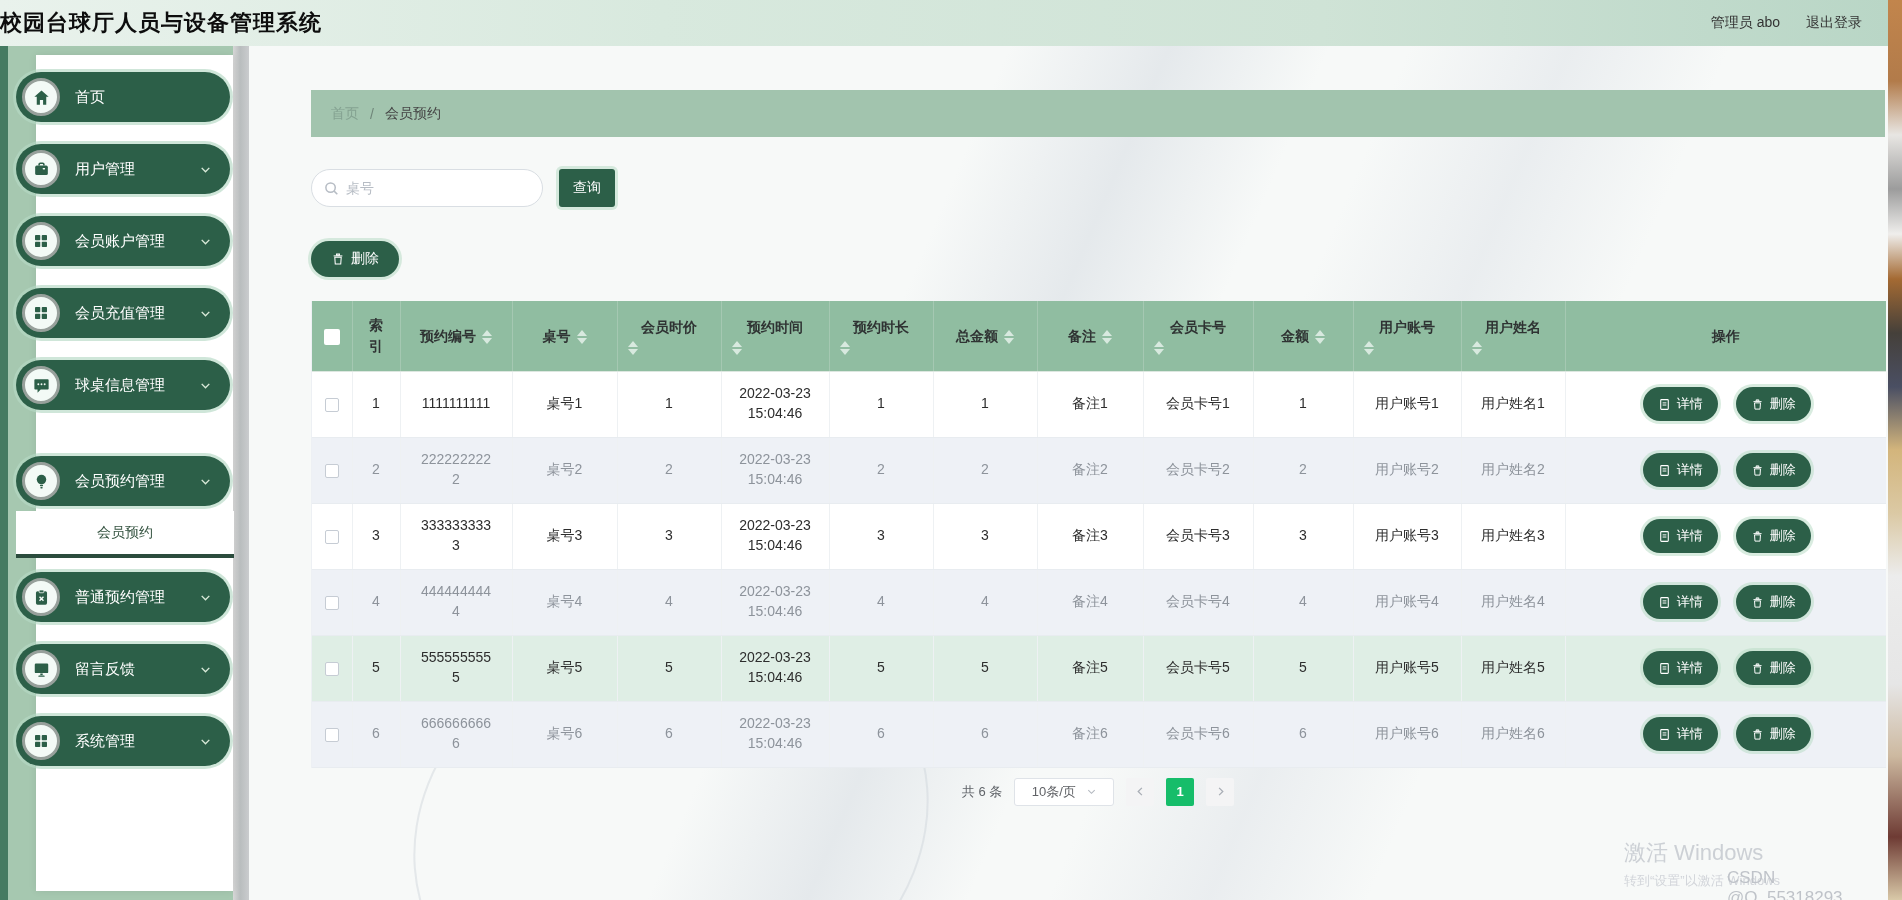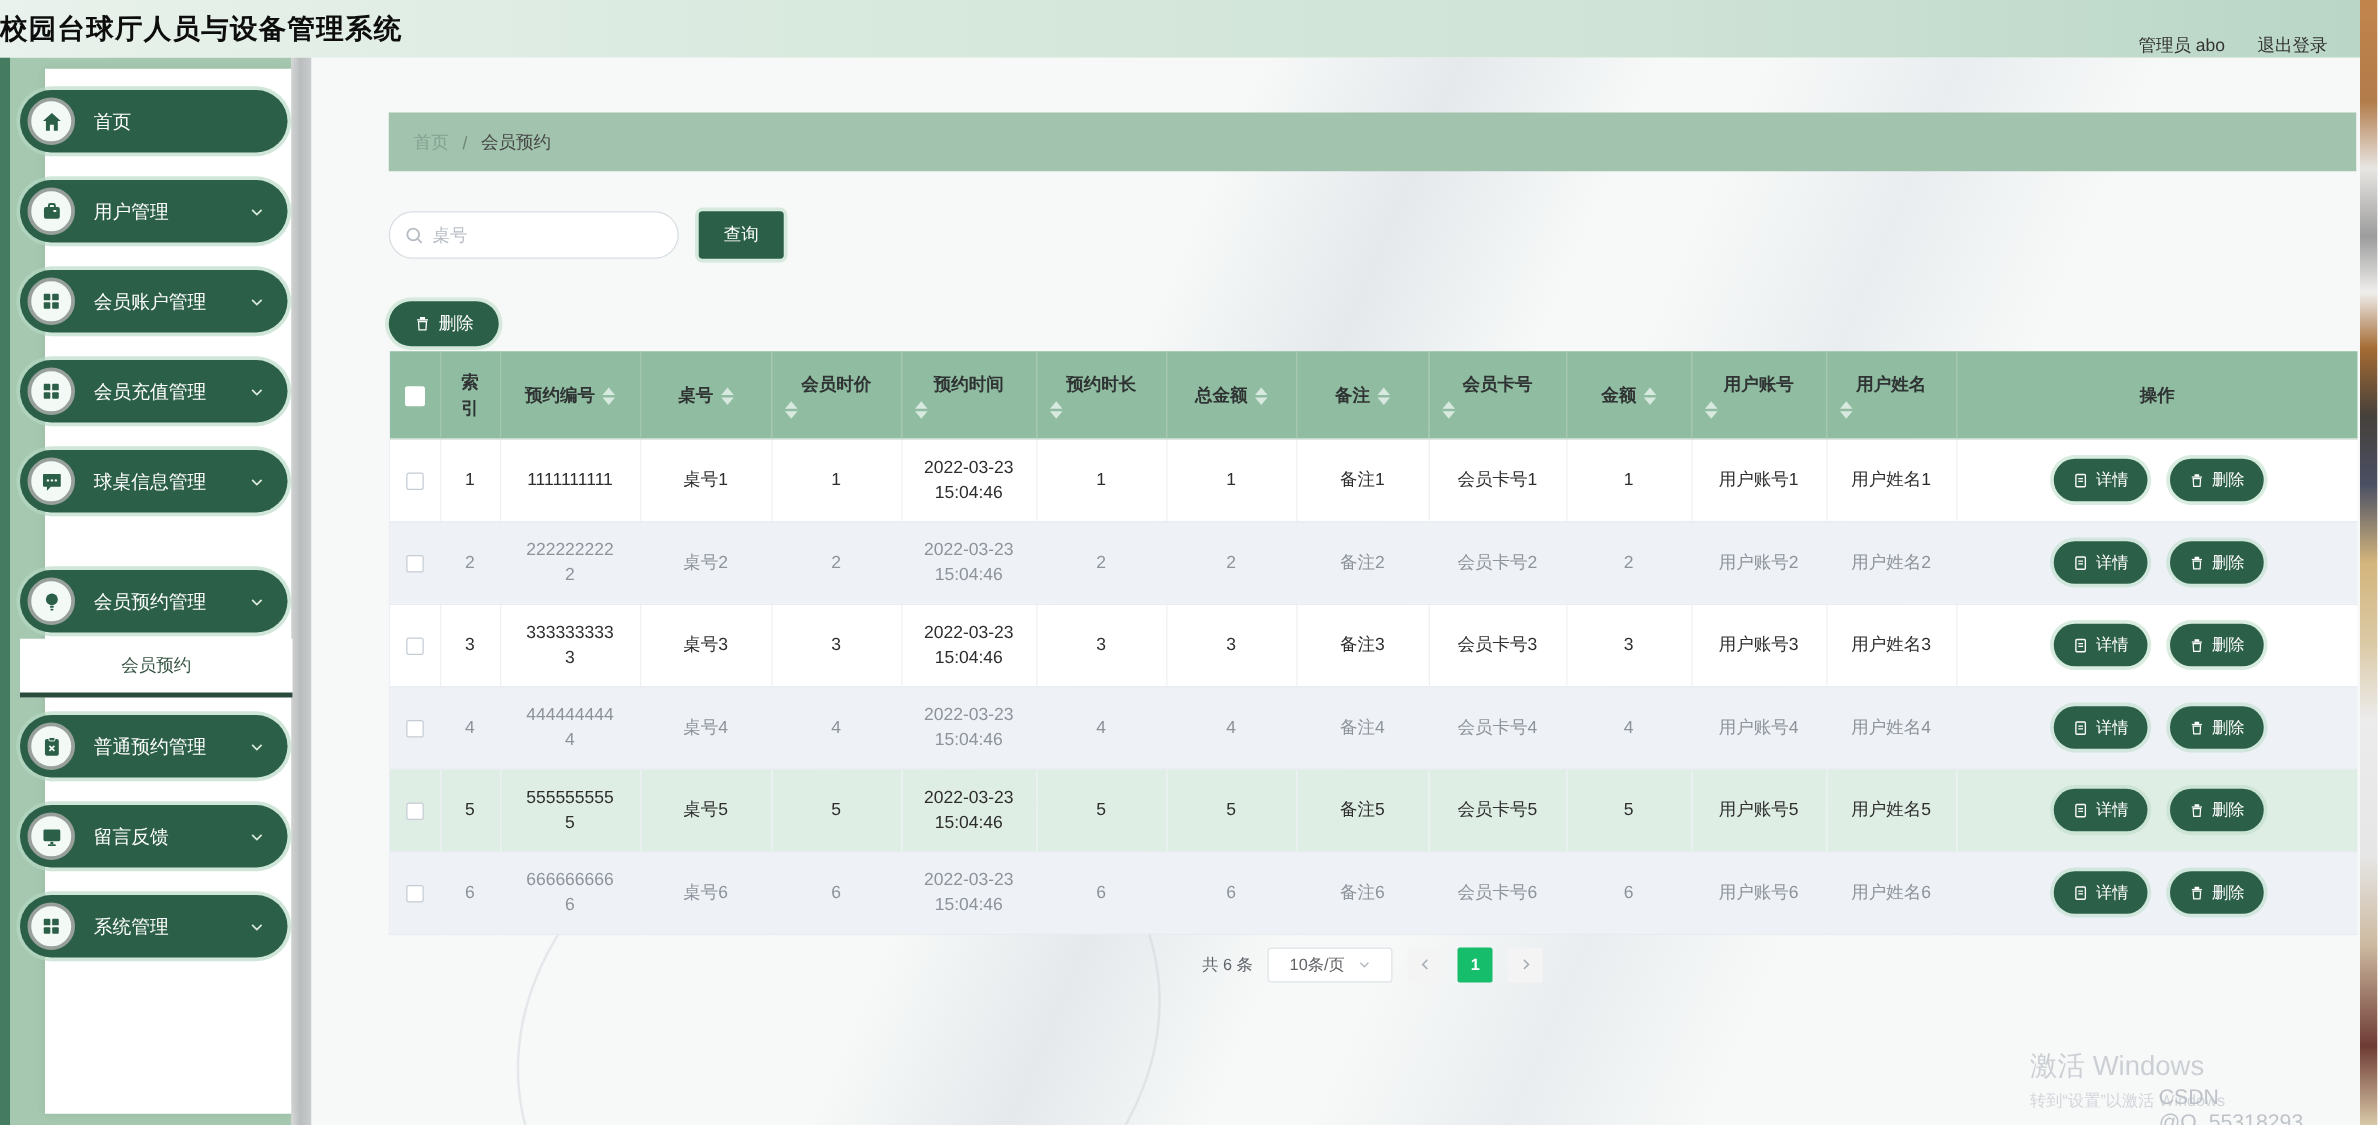--- a/index.html
+++ b/index.html
@@ -4,21 +4,21 @@
 <style>
   * { margin:0; padding:0; box-sizing:border-box; }
   html,body { width:1902px; height:900px; overflow:hidden; }
   body { font-family:"Liberation Sans","DejaVu Sans",sans-serif; background:#f7f9f8; position:relative; }
 
   
   .top-header { position:absolute; left:0; top:0; width:1888px; height:46px; z-index:30;
     background:linear-gradient(90deg,#e9f2ec 0%,#d8e9de 35%,#cfe3d6 70%,#b9d6c6 100%); }
   .app-title { position:absolute; left:0; right:0; top:0; text-align:left; line-height:46px;
     font-size:22px; font-weight:bold; color:#0d0d0d; letter-spacing:1px; }
-  .header-right { position:absolute; right:26px; top:0; height:46px; display:flex; align-items:flex-end; gap:26px;
+  .header-right { position:absolute; right:26px; top:0; height:46px; display:flex; align-items:center; gap:26px;
     font-size:14px; color:#333; z-index:2; }
   .header-right .logout { cursor:pointer; }
 
   
   .right-sliver { position:absolute; right:0; top:0; width:14px; height:900px;
     background:linear-gradient(180deg,#c2854c 0%,#b27b4a 9%,#e8e6e3 15%,#9c9c9c 21%,#efeeec 26%,
       #a46a33 31%,#45403a 37%,#4a4f63 43%,#d3b57c 50%,#dbc9a4 57%,#ececec 64%,#e6e6e6 76%,
       #cdb9a0 84%,#6e3b34 93%,#d9c9a8 100%); }
 
   
@@ -60,26 +60,26 @@
 
   .search-row { margin-top:32px; display:flex; align-items:center; }
   .search-box { width:232px; height:38px; background:#fff; border:1px solid #d9dee3; border-radius:19px;
     display:flex; align-items:center; padding:0 12px; }
   .search-box input { border:none; outline:none; background:transparent; font-size:14px; color:#333; width:100%;
     font-family:inherit; }
   .search-box input::placeholder { color:#b6bcc4; }
   .btn { border:none; cursor:pointer; font-family:inherit; display:inline-flex; align-items:center;
     justify-content:center; gap:6px; background:#2c5f48; color:#fff;
     box-shadow:0 0 0 3px rgba(186,220,199,0.55); }
-  .query-btn { margin-left:16px; width:68px; height:38px; border-radius:3px; font-size:14px; }
+  .query-btn { margin-left:16px; width:56px; height:38px; border-radius:3px; font-size:14px; }
   .delete-row { margin-top:34px; }
   .del-btn { width:88px; height:36px; border-radius:18px; font-size:14px; }
 
   
-  .grid-wrap { margin-top:4px; border-left:1px solid #edf0f4; border-right:1px solid #edf0f4; }
+  .grid-wrap { margin-top:24px; border-left:1px solid #edf0f4; border-right:1px solid #edf0f4; }
   table { width:100%; border-collapse:collapse; table-layout:fixed; }
   th { height:70px; background:#90bda1; color:#2f3333; font-size:14px; font-weight:bold; text-align:center;
     border-right:1px solid #a5c8b2; border-bottom:1px solid #dde7e0; padding:0 10px; line-height:1.45; }
   th:last-child { border-right:none; }
   td { height:66px; text-align:center; font-size:14px; padding:6px 10px;
     border-right:1px solid #eef1f3; border-bottom:1px solid #e8ecf0; word-break:break-all; line-height:1.4; }
   td:last-child { border-right:none;padding-left:12px; }
   td.cell-no { padding:6px 19px; }
   td.cell-time { padding:6px 16px; }
   tr.r-odd { background:#fff; color:#2d2d2d; }

